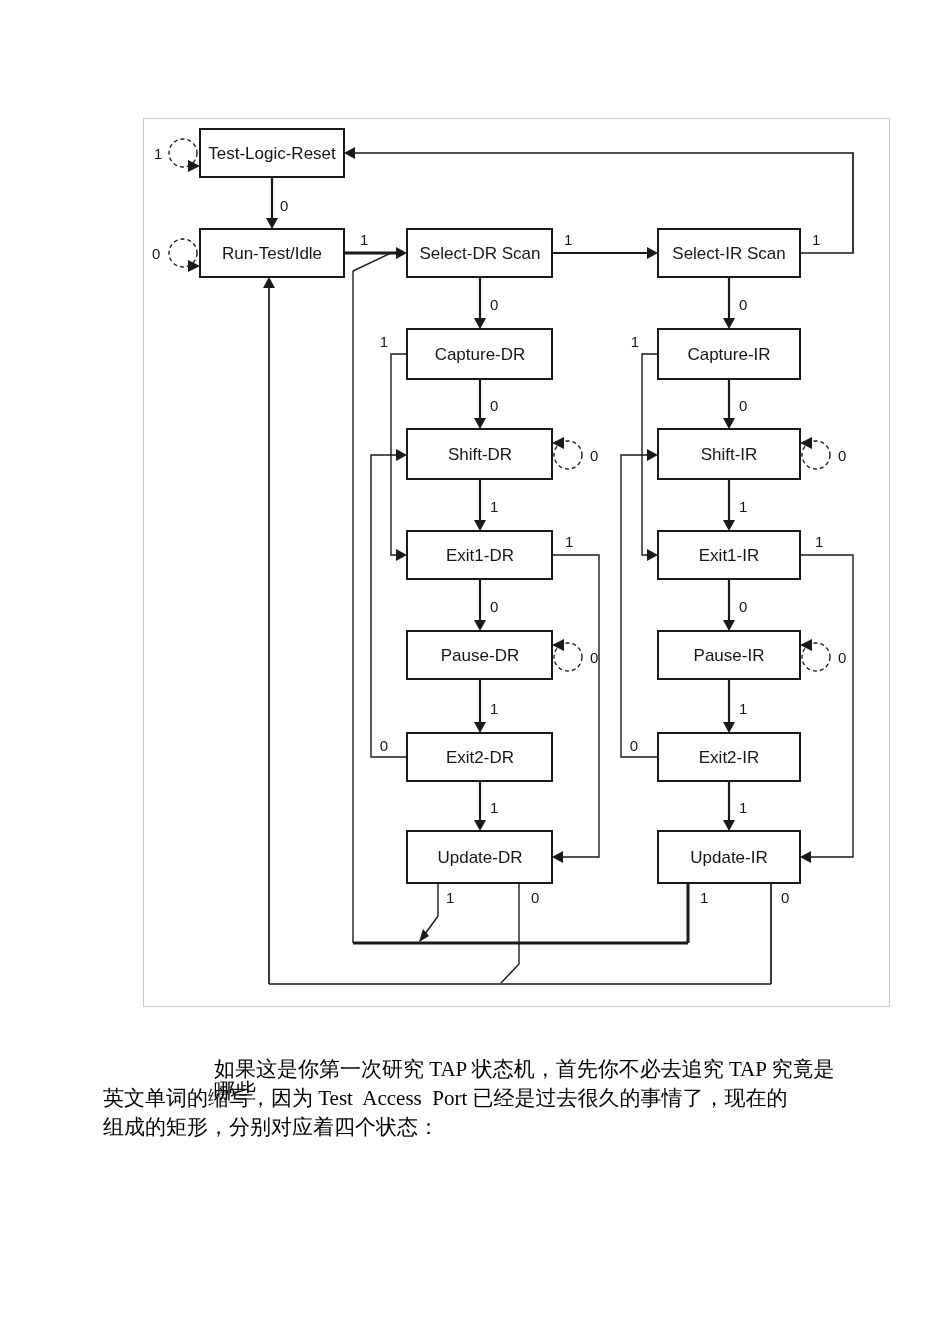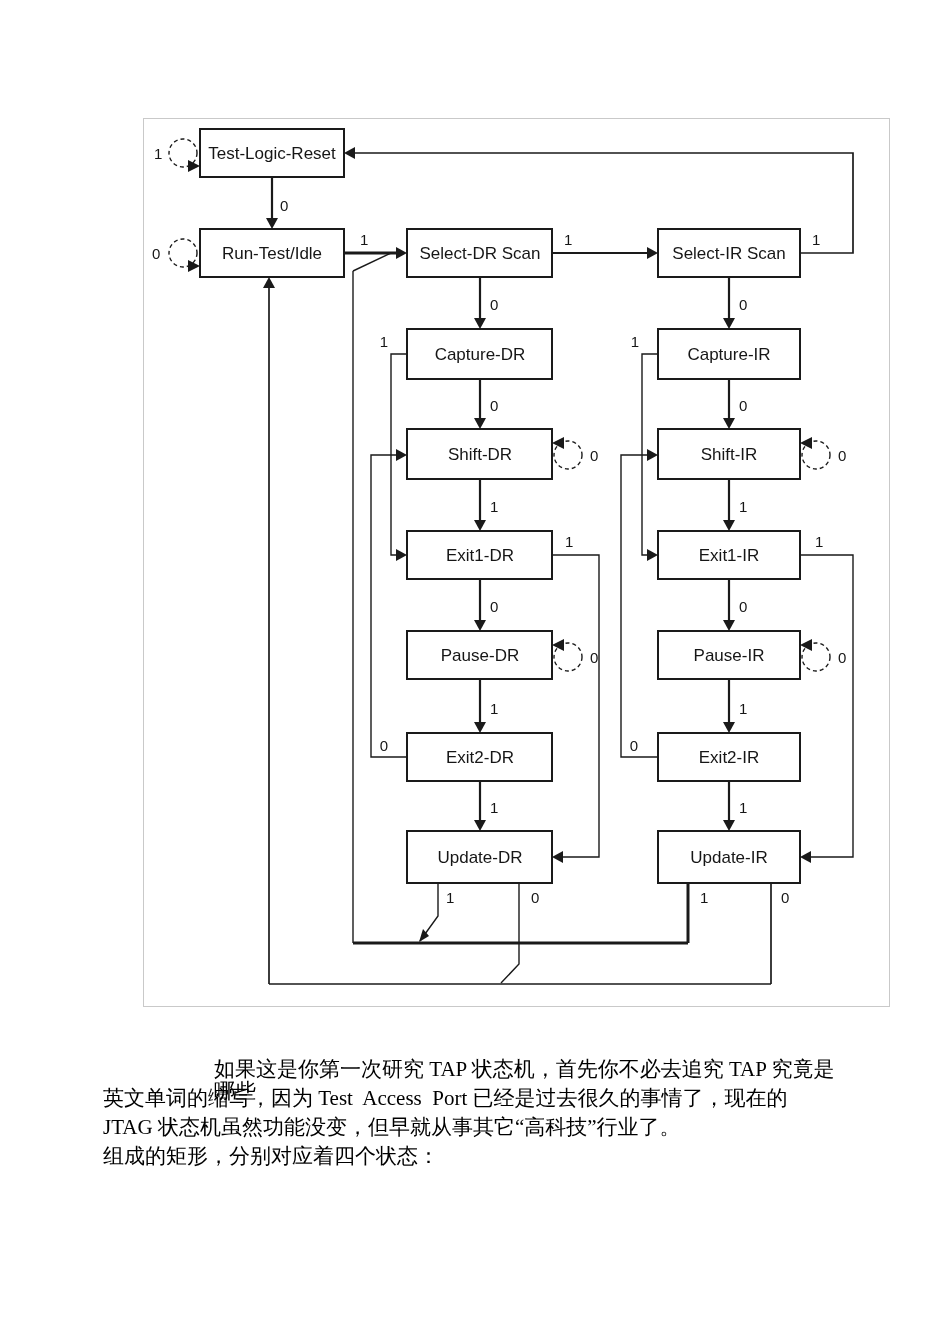--- a/index.html
+++ b/index.html
@@ -275,17 +275,16 @@
       <g>
         <line class="ln w15" x1="627" y1="764" x2="627" y2="865"></line>
         <text class="tms" x="637" y="784">0</text>
       </g>
     </svg>
   </div>
 
   <div class="article">
     <div class="line indent">如果这是你第一次研究 TAP 状态机，首先你不必去追究 TAP 究竟是哪些</div>
     <div class="line">英文单词的缩写，因为 Test  Access  Port 已经是过去很久的事情了，现在的</div>
-    <div class="line">JTAG 状态机虽然功能没变，但早就从事其它“高科技”行业了。</div>
     <div class="line">组成的矩形，分别对应着四个状态：</div>
   </div>
 
 </div>
 
 </body></html>

